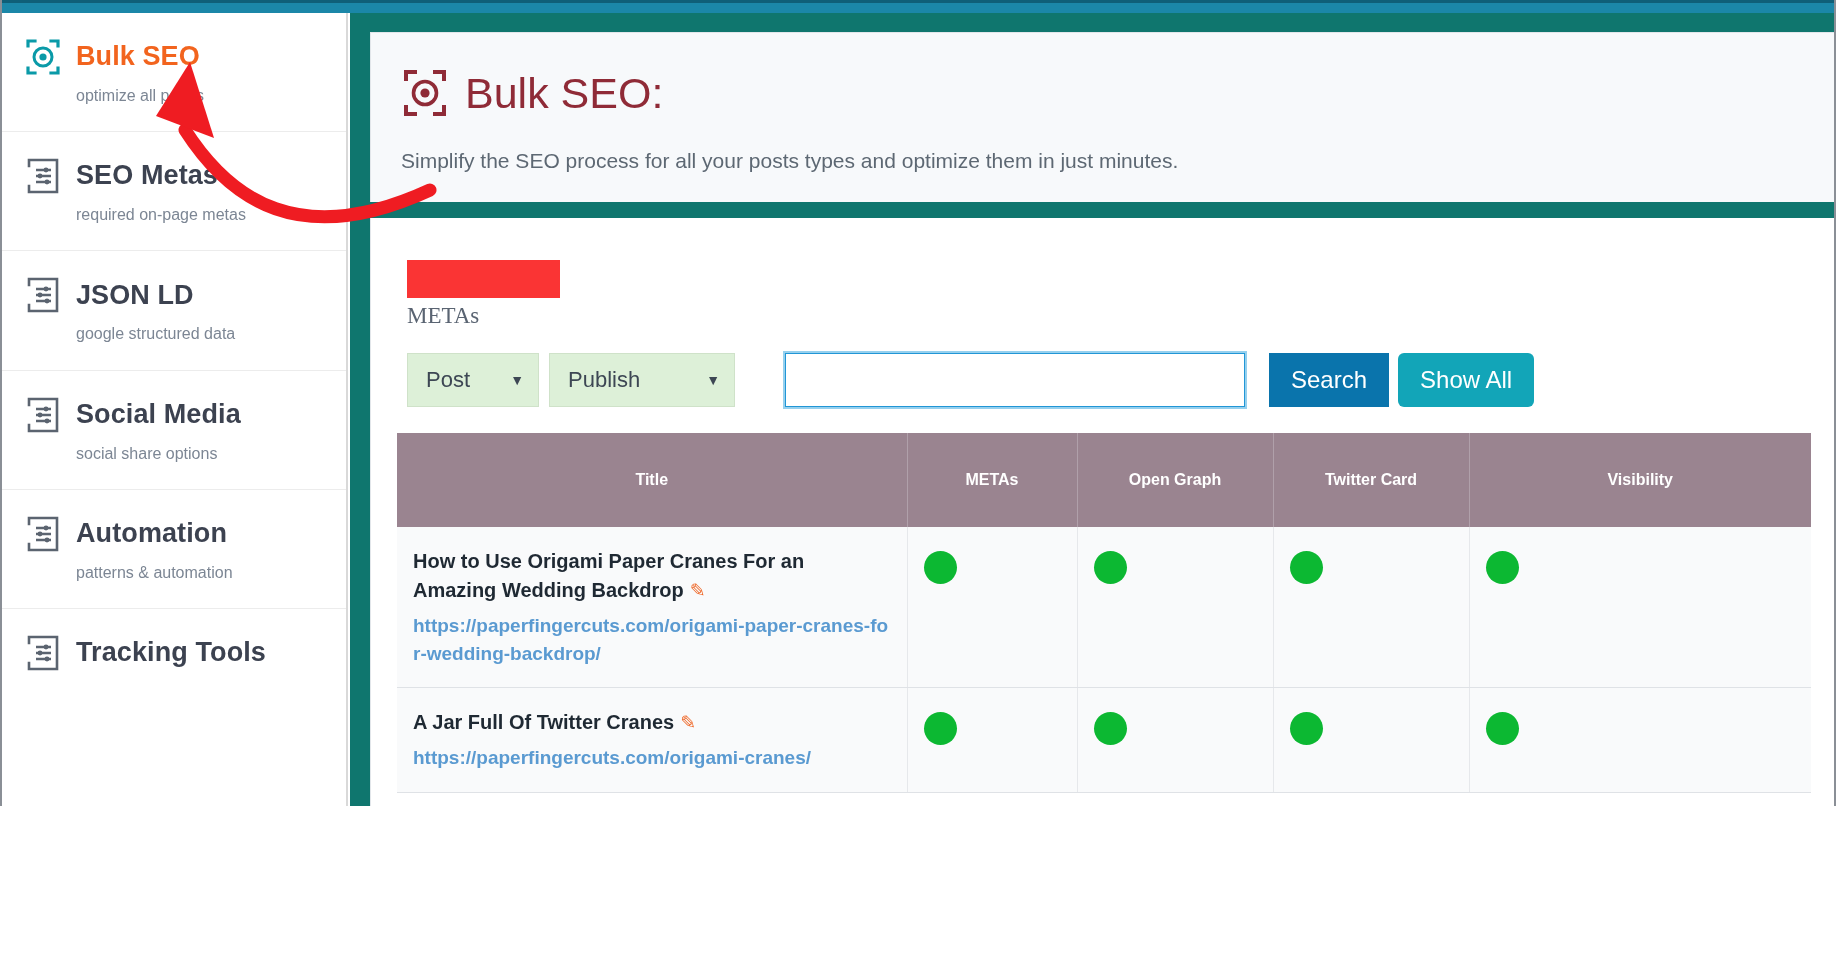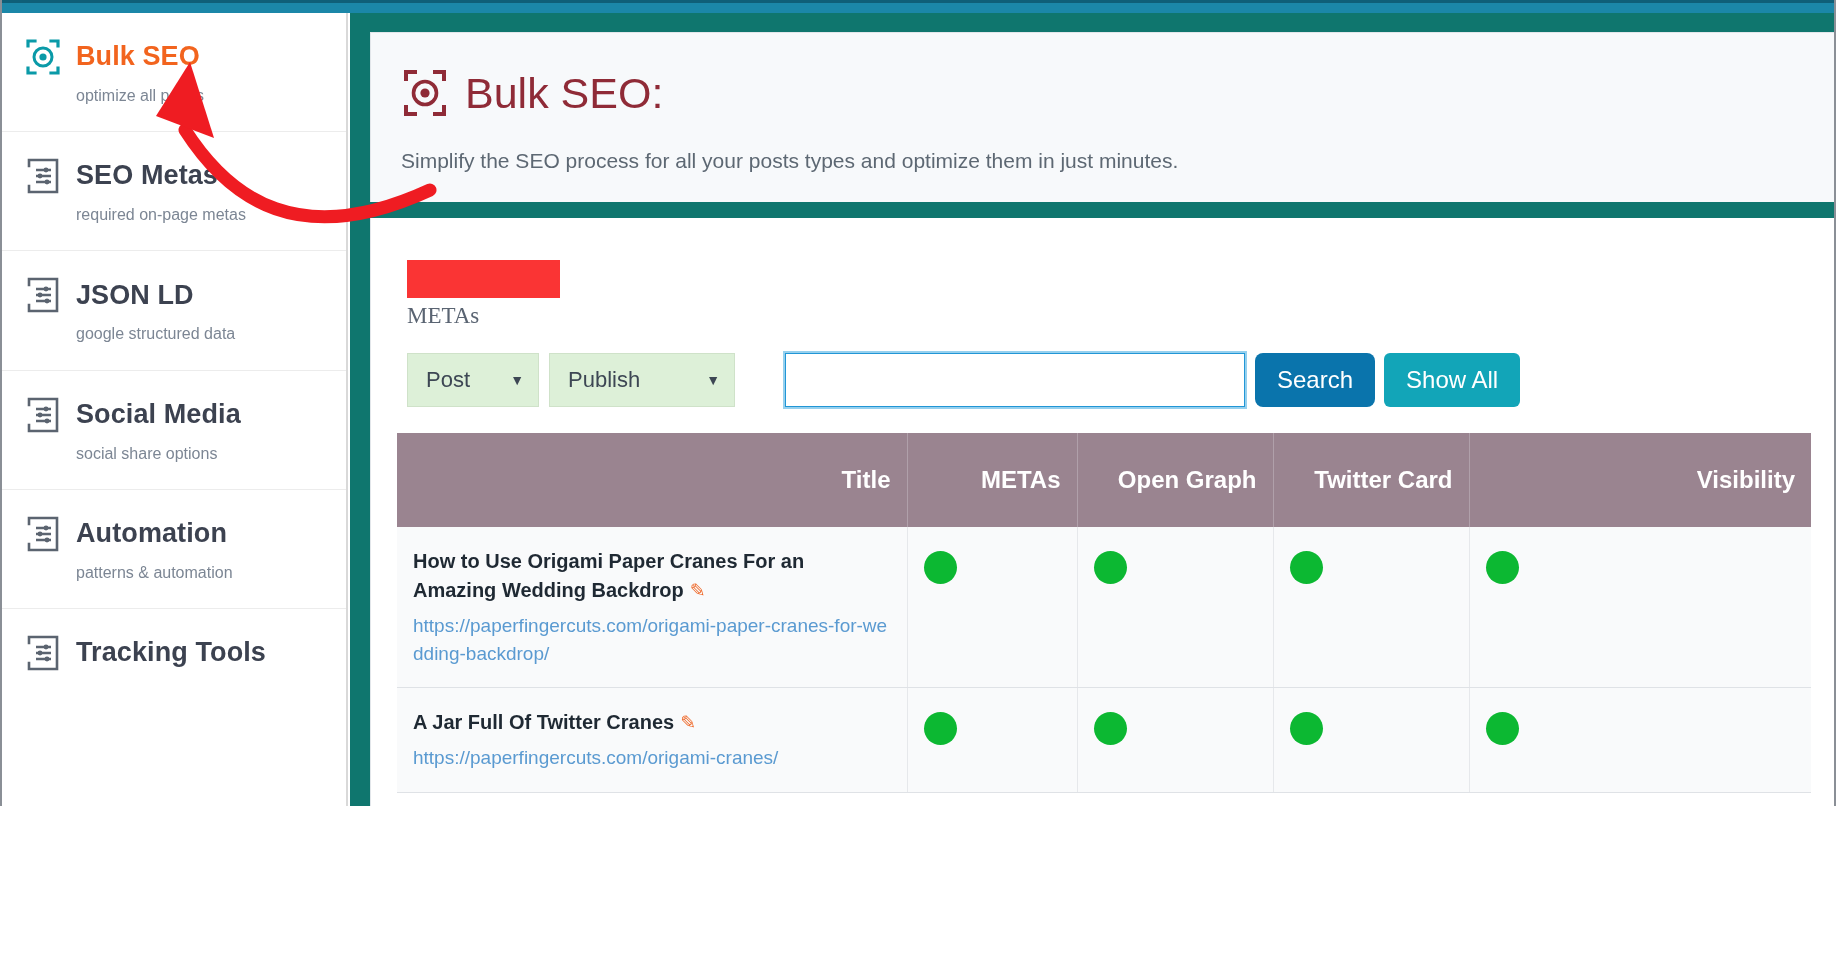--- a/index.html
+++ b/index.html
@@ -196,44 +196,44 @@
   .btn {
     height: 54px;
     border: none;
     color: #ffffff;
     font-size: 24px;
     font-family: "Liberation Sans", sans-serif;
     padding: 0 22px;
     cursor: pointer;
     line-height: 54px;
   }
-  .btn-search { background: #0a74ac; margin-left: 10px; border-radius: 8px; }
+  .btn-search { background: #0a74ac; margin-left: 24px; }
   .btn-showall { background: #12a5b8; margin-left: 9px; border-radius: 6px; }
 
   
   .table-wrap {
     position: absolute;
     left: 26px; top: 215px;
     width: 1414px;
     height: 530px;
     overflow: hidden;
   }
 
   table.seo-table {
     width: 1414px;
     border-collapse: collapse;
     table-layout: fixed;
   }
 
   table.seo-table thead th {
     background: #9a8490;
     color: #ffffff;
-    font-size: 24px;
+    font-size: 16px;
     font-weight: bold;
-    text-align: right;
+    text-align: center;
     vertical-align: middle;
     padding: 16px 16px;
     height: 94px;
     border-right: 1px solid #b0a0aa;
     line-height: 1.25;
   }
   table.seo-table thead th:last-child { border-right: none; }
 
   col.c-title { width: 510px; }
   col.c-metas { width: 170px; }
@@ -265,20 +265,21 @@
     cursor: pointer;
   }
   .row-url {
     display: block;
     margin-top: 7px;
     font-size: 19px;
     color: #5a9ad1;
     line-height: 1.45;
     word-break: break-all;
     cursor: pointer;
+    font-weight: bold;
   }
 
   .dot-cell { text-align: left; }
   .dot {
     display: inline-block;
     width: 33px; height: 33px;
     border-radius: 50%;
     background: #0cb832;
     margin-top: 4px;
   }

